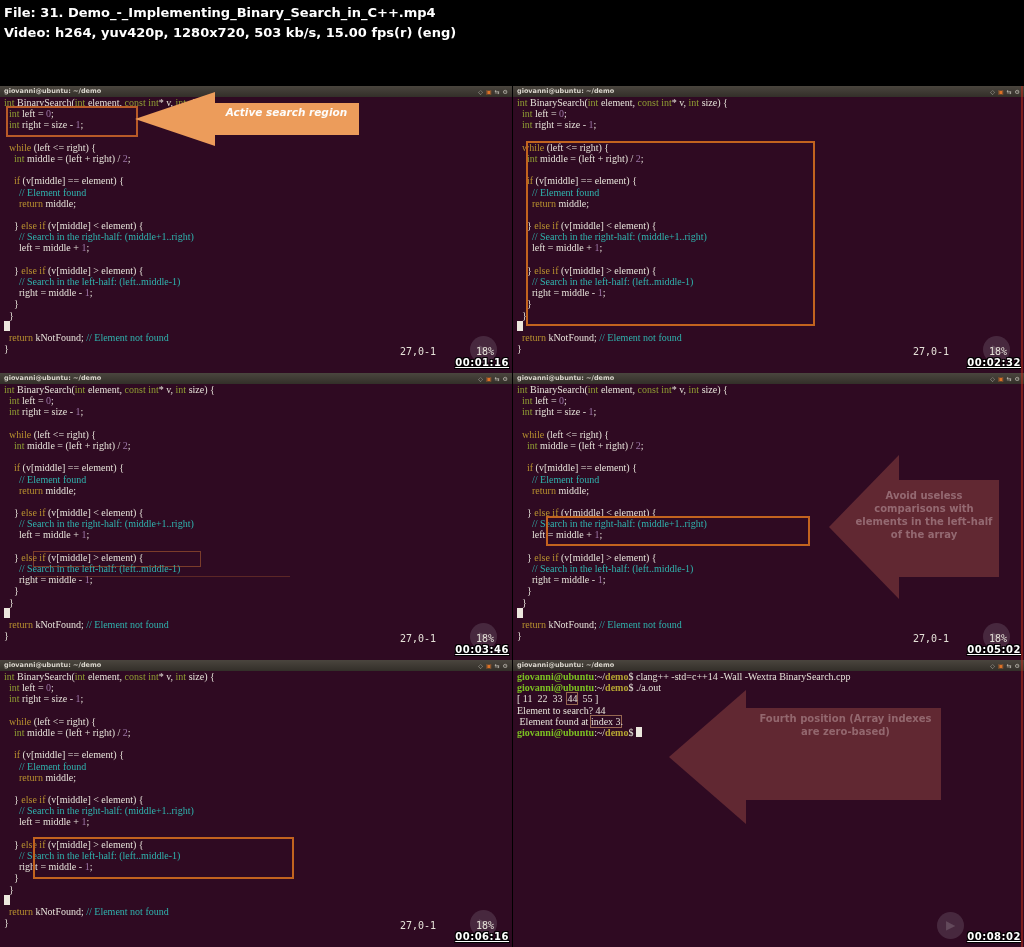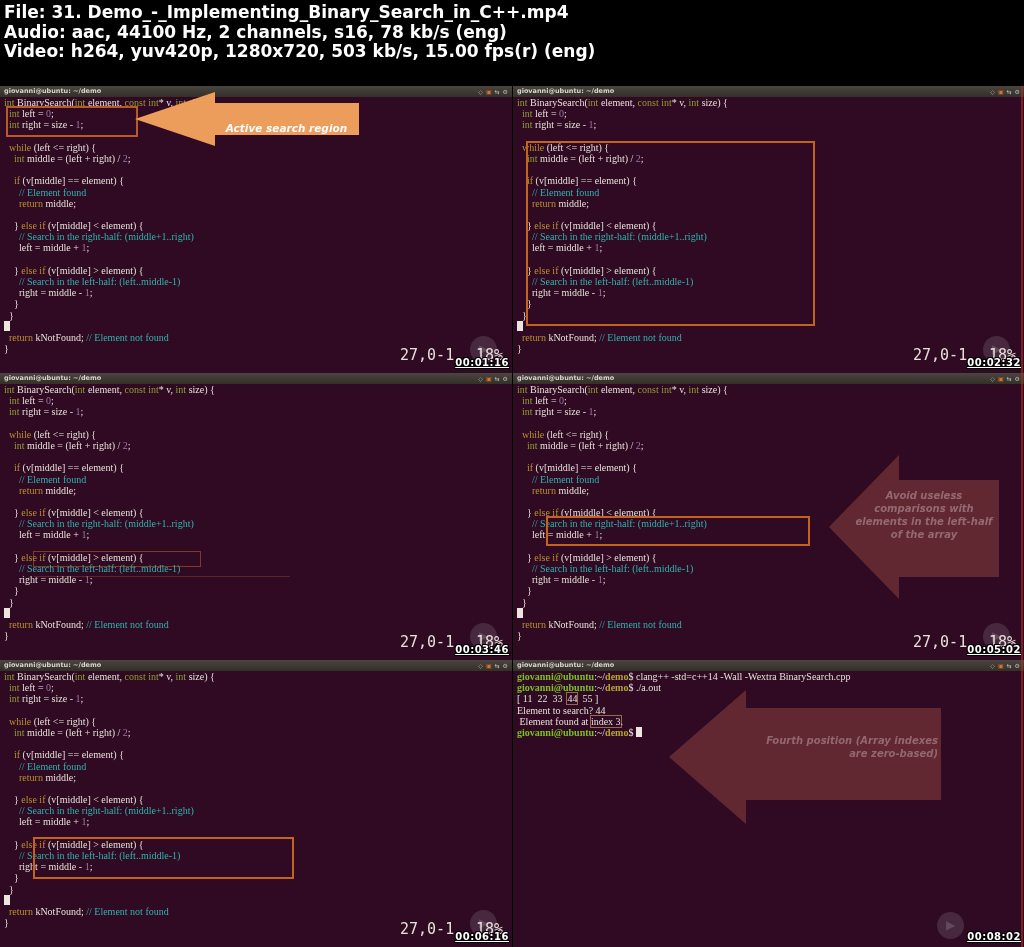--- a/index.html
+++ b/index.html
@@ -1,20 +1,20 @@
 <!DOCTYPE html>
 <html><head>
 <meta charset="utf-8">
 <style>
   html,body{margin:0;padding:0;background:#000;}
   #sheet{position:relative;width:1024px;height:947px;background:#000;overflow:hidden;
          font-family:"DejaVu Sans",sans-serif;}
   
   #header{position:absolute;left:0;top:0;width:838px;height:86px;background:#000;
-          color:#fff;font-weight:bold;font-size:17px;line-height:19.5px;padding:3px 0 0 4px;box-sizing:border-box;}
+          color:#fff;font-weight:bold;font-size:13px;line-height:19.5px;padding:3px 0 0 4px;box-sizing:border-box;}
   
   .panel{position:absolute;width:512px;height:287px;background:#2f0a22;overflow:hidden;box-sizing:border-box;}
   #p1{left:0;top:86px}#p2{left:512px;top:86px;border-left:1px solid #000}
   #p3{left:0;top:373px}#p4{left:512px;top:373px;border-left:1px solid #000}
   #p5{left:0;top:660px}#p6{left:512px;top:660px;border-left:1px solid #000}
   .titlebar{position:absolute;left:0;top:0;width:100%;height:11px;
             background:linear-gradient(#4a453e,#332f29);color:#d9d5cc;
             font-size:6.5px;font-weight:bold;line-height:11px;display:flex;
             justify-content:space-between;padding:0 4px;box-sizing:border-box;z-index:3;}
   .wicons span{margin-left:3px;color:#b9b5ac;font-size:6px;}
@@ -23,65 +23,64 @@
   .code{position:absolute;left:4px;top:11px;z-index:1;
         font-family:Liberation Serif, serif;font-size:10px;line-height:11.2px;
         white-space:pre;color:#e5e1d8;}
   .ln{height:11.2px;}
   .tk-p{color:#e5e1d8}.tk-t{color:#8f9d33}.tk-s{color:#b8912f}
   .tk-n{color:#9d76a8}.tk-c{color:#2fb3ae}
   .tk-u{color:#7cc122;font-weight:bold}.tk-d{color:#b5a532;font-weight:bold}
   .tk-hl{box-shadow:0 0 0 1px rgba(235,180,120,0.55);}
   .cursor{display:inline-block;width:6px;height:10px;background:#ece7de;margin-bottom:-2px;}
   
-  .vpos,.vpct{position:absolute;font-family:"DejaVu Sans Mono",monospace;font-size:15px;color:#e5e1d8;top:260px;z-index:2;}
+  .vpos,.vpct{position:absolute;font-family:"DejaVu Sans Mono",monospace;font-size:10px;color:#e5e1d8;top:260px;z-index:2;}
   .vpos{left:400px}.vpct{left:476px}
   .tstamp{position:absolute;right:3px;top:271px;font-size:10px;font-weight:bold;color:#fff;z-index:4;
           text-shadow:1px 1px 0 #000,-1px -1px 0 #000,1px -1px 0 #000,-1px 1px 0 #000;letter-spacing:0.5px;text-decoration:underline;}
   .watermark{position:absolute;left:470px;top:250px;width:27px;height:27px;border-radius:50%;
              background:rgba(200,200,210,0.16);z-index:1;color:rgba(230,230,230,0.18);
              font-size:12px;text-align:center;line-height:27px;}
   #p6 .watermark{left:424px;top:252px;}
   
   .obox{position:absolute;border:2px solid #c2631f;z-index:2;}
   .p1-box{left:6px;top:20px;width:128px;height:27px;border-color:#b85a28;}
   .p2-box{left:13px;top:55px;width:285px;height:181px;}
   .p3-box{left:33px;top:178px;width:166px;height:14px;border-width:1px;border-color:rgba(200,110,50,0.5);}
   .p3-line{position:absolute;left:34px;top:203px;width:256px;height:1px;background:rgba(200,110,50,0.3);z-index:2;}
   .p4-box{left:33px;top:143px;width:260px;height:26px;}
   .p5-box{left:33px;top:177px;width:257px;height:38px;}
-  .arrow-head,.arrow-shaft,.arrow-label{position:absolute;font-style:italic;}
+  .arrow-head,.arrow-shaft,.arrow-label{position:absolute;}
   
   .p1-head{left:135px;top:6px;width:0;height:0;z-index:4;
            border-top:27px solid transparent;border-bottom:27px solid transparent;border-right:80px solid #ec9c5b;}
   .p1-shaft{left:214px;top:17px;width:145px;height:32px;background:#ec9c5b;z-index:4;}
-  .p1-label{left:214px;top:36px;width:145px;text-align:center;z-index:5;
+  .p1-label{left:214px;top:20px;width:145px;text-align:center;z-index:5;
             color:#fdfcfa;font-size:10.5px;font-weight:bold;font-style:italic;}
   
   .p4-head{left:316px;top:82px;width:0;height:0;z-index:0;
            border-top:72px solid transparent;border-bottom:72px solid transparent;border-right:70px solid rgba(110,48,55,0.8);}
   .p4-shaft{left:386px;top:107px;width:100px;height:97px;background:rgba(110,48,55,0.8);z-index:0;}
   .p4-label{left:336px;top:116px;width:150px;text-align:center;z-index:2;
             color:rgba(175,140,147,0.65);font-size:10px;font-weight:bold;line-height:13px;}
   
   .p6-head{left:156px;top:30px;width:0;height:0;z-index:0;
            border-top:67px solid transparent;border-bottom:67px solid transparent;border-right:77px solid rgba(110,48,55,0.8);}
   .p6-shaft{left:233px;top:48px;width:195px;height:92px;background:rgba(110,48,55,0.8);z-index:0;}
-  .p6-label{left:240px;top:52px;width:185px;text-align:right;z-index:2;
-            color:rgba(180,145,150,0.6);font-size:10px;font-weight:bold;line-height:13px;margin-top:22px;}
+  .p6-label{left:240px;top:52px;width:185px;text-align:center;z-index:2;
+            color:rgba(180,145,150,0.6);font-size:10px;font-weight:bold;line-height:13px;}
   #redline{position:absolute;left:1021px;top:86px;width:2px;height:861px;background:rgba(190,45,25,0.55);z-index:6;}
 </style>
 </head>
 <body>
 
 <div id="sheet">
 
   <div id="header">
     <div>File: 31. Demo_-_Implementing_Binary_Search_in_C++.mp4</div>
-    <div>Audio: aac, 44100 Hz, 2 channels, s16, 78 kb/s (eng)</div>
     <div>Video: h264, yuv420p, 1280x720, 503 kb/s, 15.00 fps(r) (eng)</div>
   </div>
 
   <div class="panel" id="p1">
     <div class="titlebar">
       <span>giovanni@ubuntu: ~/demo</span>
       <span class="wicons"><span>◇</span><span class="ic-orange">▣</span><span>⇆</span><span>⚙</span></span>
     </div>
     <div class="code"><div class="ln"><span class="tk-t">int</span><span class="tk-p"> BinarySearch(</span><span class="tk-t">int</span><span class="tk-p"> element, </span><span class="tk-t">const</span><span class="tk-p"> </span><span class="tk-t">int</span><span class="tk-p">* v, </span><span class="tk-t">int</span><span class="tk-p"> size) {</span></div><div class="ln"><span class="tk-p">  </span><span class="tk-t">int</span><span class="tk-p"> left = </span><span class="tk-n">0</span><span class="tk-p">;</span></div><div class="ln"><span class="tk-p">  </span><span class="tk-t">int</span><span class="tk-p"> right = size - </span><span class="tk-n">1</span><span class="tk-p">;</span></div><div class="ln">&nbsp;</div><div class="ln"><span class="tk-p">  </span><span class="tk-s">while</span><span class="tk-p"> (left &lt;= right) {</span></div><div class="ln"><span class="tk-p">    </span><span class="tk-t">int</span><span class="tk-p"> middle = (left + right) / </span><span class="tk-n">2</span><span class="tk-p">;</span></div><div class="ln">&nbsp;</div><div class="ln"><span class="tk-p">    </span><span class="tk-s">if</span><span class="tk-p"> (v[middle] == element) {</span></div><div class="ln"><span class="tk-c">      // Element found</span></div><div class="ln"><span class="tk-p">      </span><span class="tk-s">return</span><span class="tk-p"> middle;</span></div><div class="ln">&nbsp;</div><div class="ln"><span class="tk-p">    } </span><span class="tk-s">else</span><span class="tk-p"> </span><span class="tk-s">if</span><span class="tk-p"> (v[middle] &lt; element) {</span></div><div class="ln"><span class="tk-c">      // Search in the right-half: (middle+1..right)</span></div><div class="ln"><span class="tk-p">      left = middle + </span><span class="tk-n">1</span><span class="tk-p">;</span></div><div class="ln">&nbsp;</div><div class="ln"><span class="tk-p">    } </span><span class="tk-s">else</span><span class="tk-p"> </span><span class="tk-s">if</span><span class="tk-p"> (v[middle] &gt; element) {</span></div><div class="ln"><span class="tk-c">      // Search in the left-half: (left..middle-1)</span></div><div class="ln"><span class="tk-p">      right = middle - </span><span class="tk-n">1</span><span class="tk-p">;</span></div><div class="ln"><span class="tk-p">    }</span></div><div class="ln"><span class="tk-p">  }</span></div><div class="ln"><span class="cursor">&nbsp;</span></div><div class="ln"><span class="tk-p">  </span><span class="tk-s">return</span><span class="tk-p"> kNotFound; </span><span class="tk-c">// Element not found</span></div><div class="ln"><span class="tk-p">}</span></div></div>
     <div class="obox p1-box"></div>

